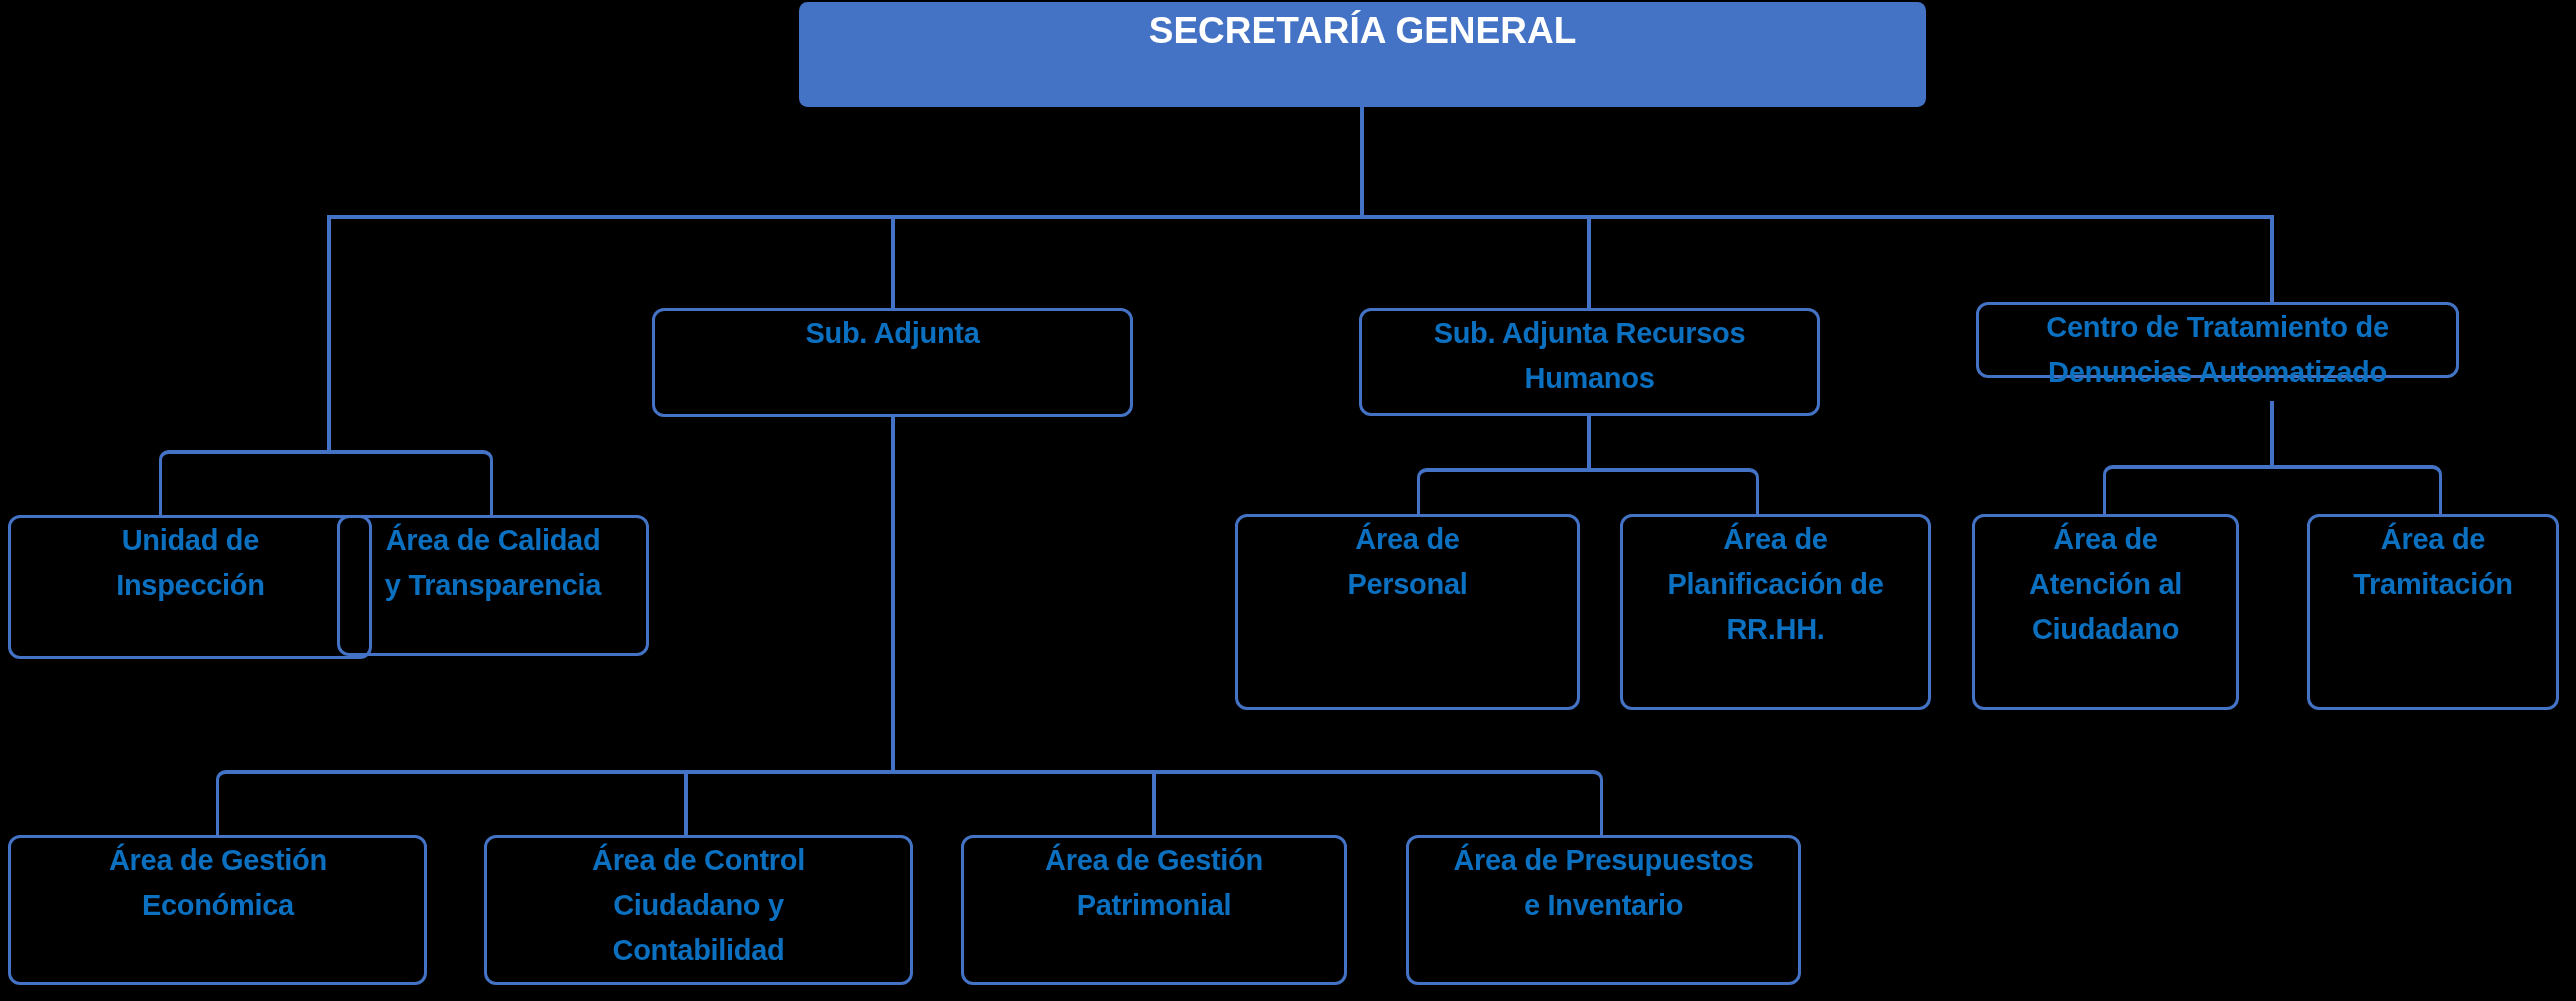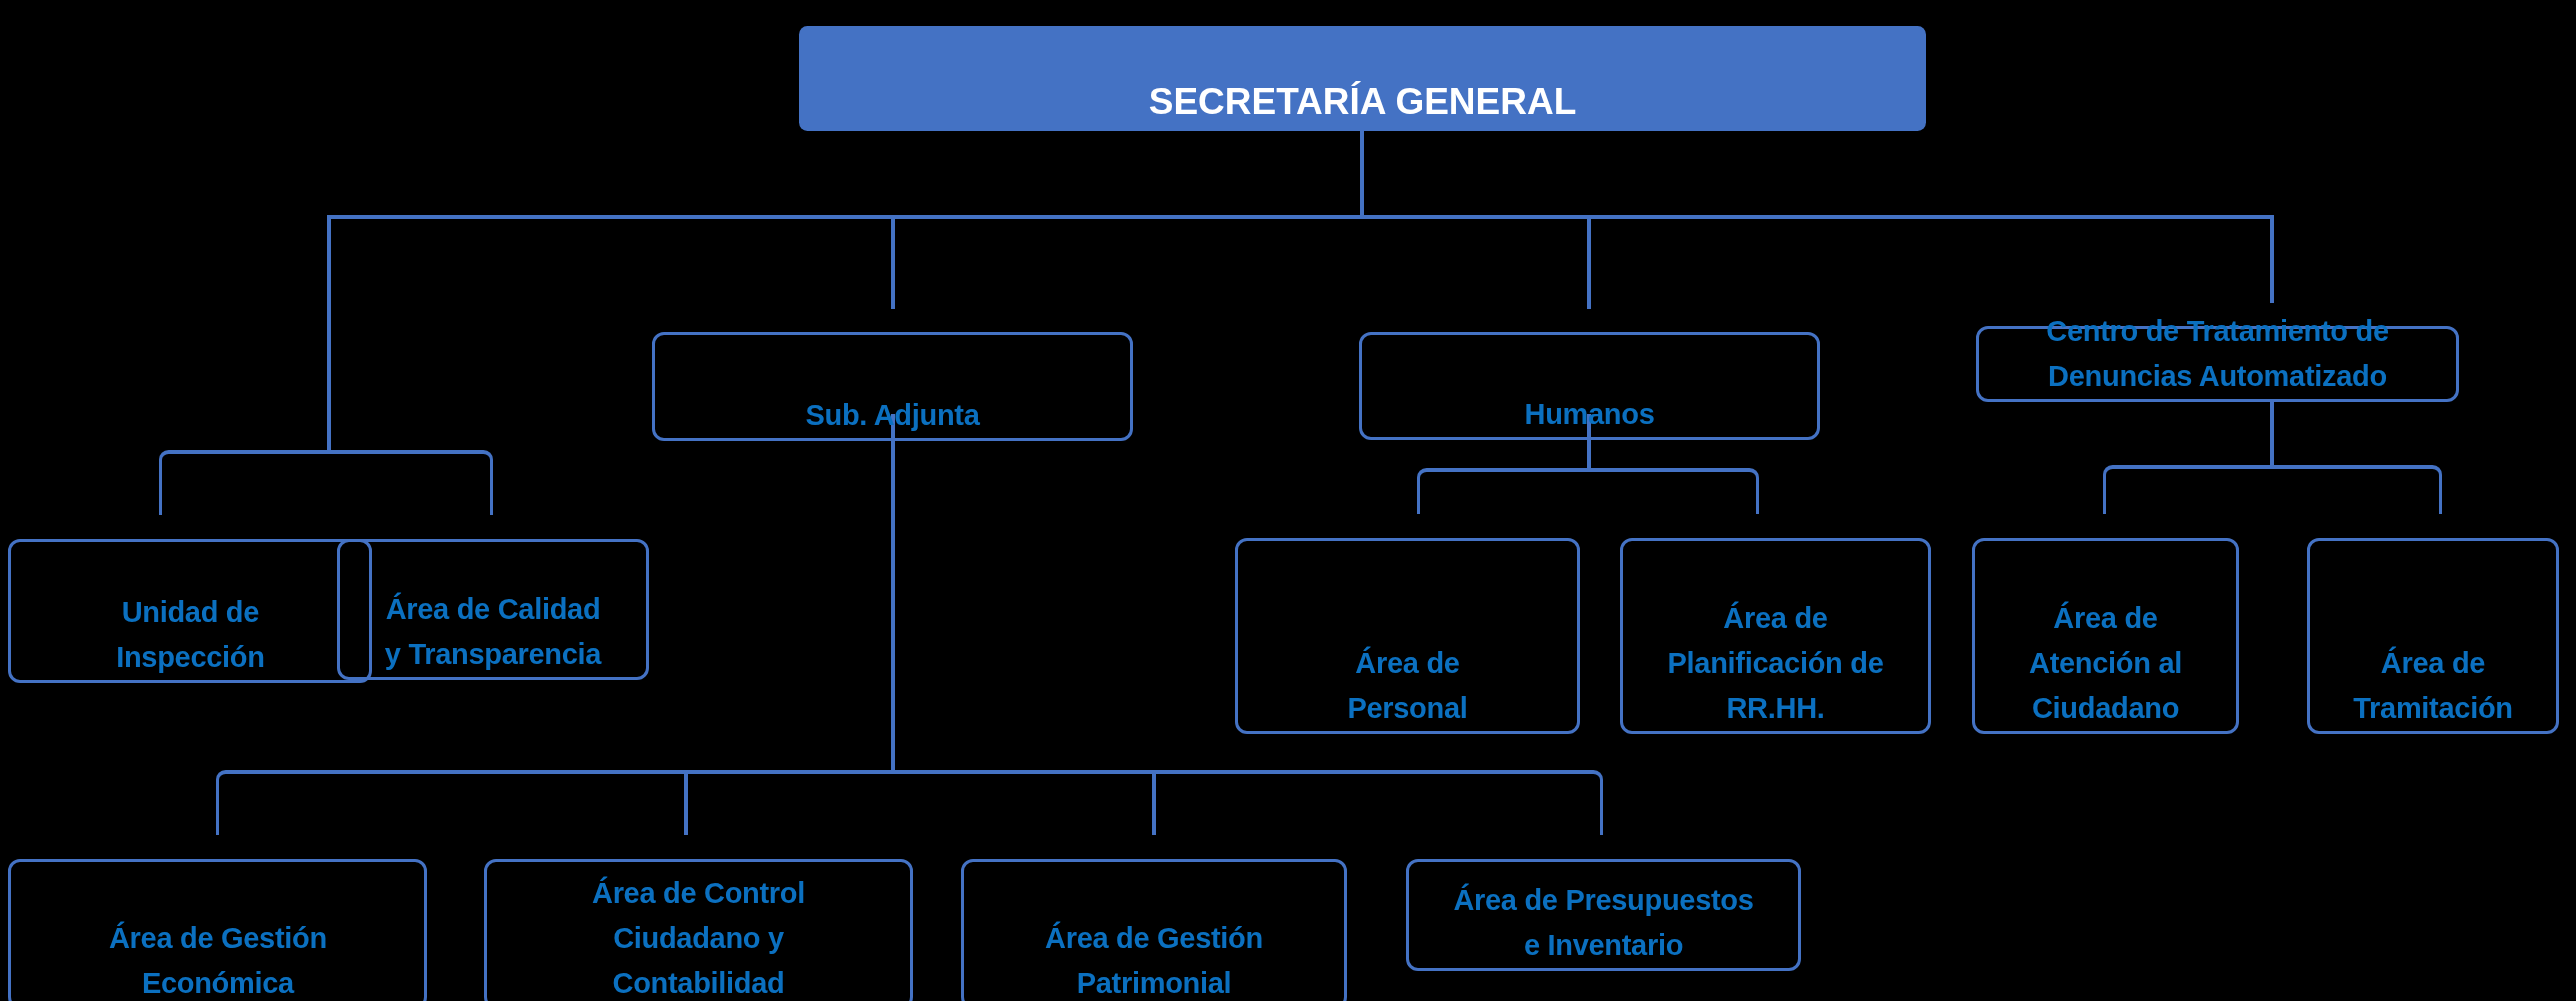--- a/index.html
+++ b/index.html
@@ -22,23 +22,22 @@
     border-radius: 12px;
     background: transparent;
     color: var(--box-text, #0B70C0);
     font-weight: bold;
     font-size: 29px;
     line-height: 1.55;
     letter-spacing: -0.3px;
     display: flex;
     flex-direction: column;
     align-items: center;
-    justify-content: flex-end;
+    justify-content: flex-start;
     text-align: center;
-    margin-top: 24px;
   }
   .node .line { display: block; white-space: nowrap; }
   .node.root {
     background: var(--box-fill, #4472C4);
     border: none;
     border-radius: 8.4px;
     color: var(--root-text, #FFFFFF);
     font-size: 37px;
     letter-spacing: 0;
   }
@@ -83,20 +82,21 @@
 
   <div class="node root" style="left:799px;top:1.8px;width:1127px;height:105px">
     <span class="line">SECRETARÍA GENERAL</span>
   </div>
 
   <div class="node" style="left:652px;top:308px;width:481px;height:109px">
     <span class="line">Sub. Adjunta</span>
   </div>
 
   <div class="node" style="left:1359px;top:308px;width:461px;height:108px">
+    <span class="line">Sub. Adjunta Recursos</span>
     <span class="line">Humanos</span>
   </div>
 
   <div class="node" style="left:1976px;top:302px;width:483px;height:76px">
     <span class="line">Centro de Tratamiento de</span>
     <span class="line">Denuncias Automatizado</span>
   </div>
 
   <div class="node" style="left:8.4px;top:515px;width:364px;height:144px">
     <span class="line">Unidad de</span>
@@ -139,19 +139,19 @@
     <span class="line">Área de Control</span>
     <span class="line">Ciudadano y</span>
     <span class="line">Contabilidad</span>
   </div>
 
   <div class="node" style="left:961px;top:835px;width:386px;height:150px">
     <span class="line">Área de Gestión</span>
     <span class="line">Patrimonial</span>
   </div>
 
-  <div class="node" style="left:1406px;top:835px;width:395px;height:112px">
+  <div class="node" style="left:1406px;top:835px;width:395px;height:150px">
     <span class="line">Área de Presupuestos</span>
     <span class="line">e Inventario</span>
   </div>
 
 </div>
 
 
 </body></html>

